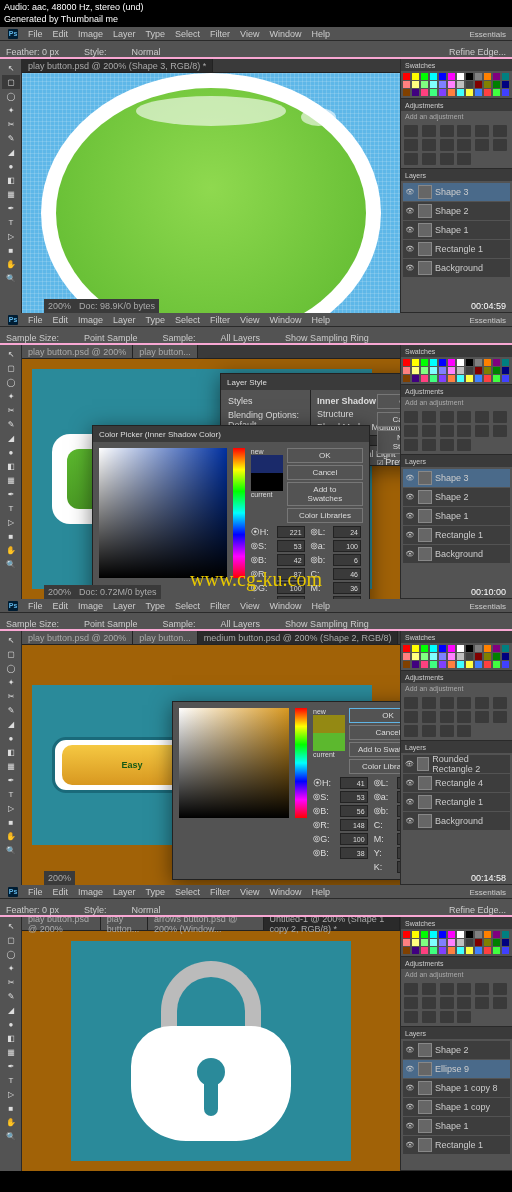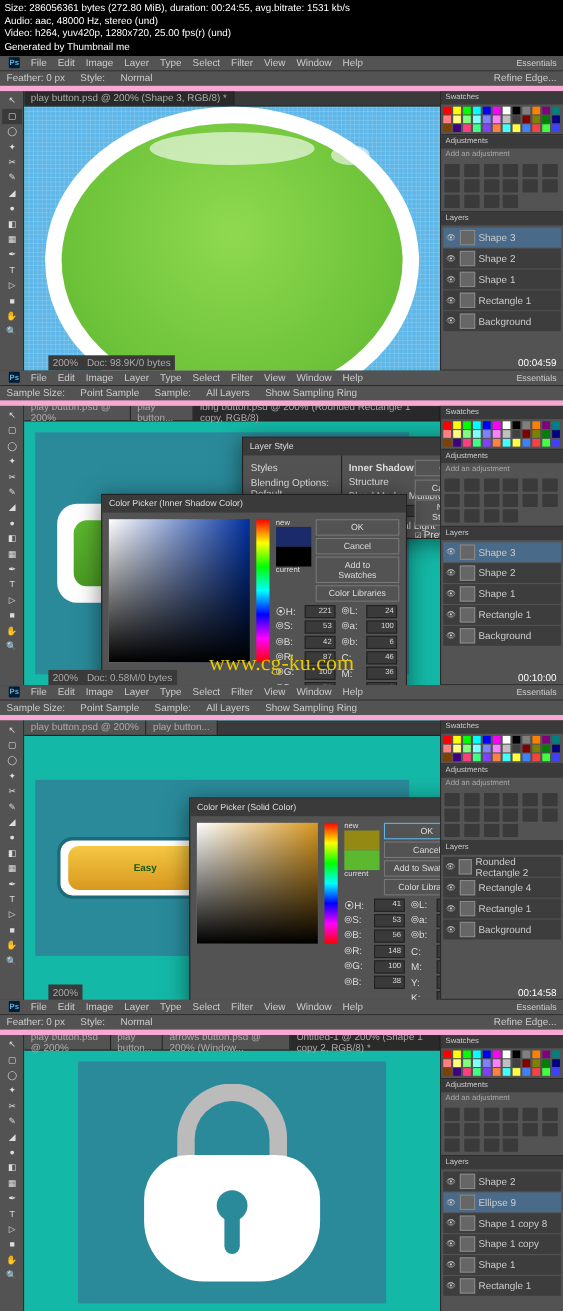--- a/index.html
+++ b/index.html
@@ -2,27 +2,27 @@
 <html><head>
 <meta charset="utf-8">
 <style>
 *{margin:0;padding:0;box-sizing:border-box;font-family:Arial,sans-serif;font-size:9px}
 body{width:512px;background:#000;color:#ddd}
 .info-text{color:#fff;font-size:9px;line-height:1.3;padding:2px 4px;background:#000}
 .frame{position:relative;width:512px;height:286px;background:#535353}
 .menubar{height:14px;background:#535353;display:flex;align-items:center;padding:0 8px;gap:10px;font-size:8px;color:#ccc;border-bottom:1px solid #2a2a2a}
 .menubar span{cursor:default}
 .ps-logo{width:10px;height:10px;background:#001d33;color:#5fb4e5;display:inline-flex;align-items:center;justify-content:center;font-size:7px;font-weight:bold;border-radius:1px}
-.optionsbar{height:18px;background:#535353;border-bottom:5px solid #f9a8d4;display:flex;align-items:center;padding:0 6px;gap:14px;font-size:7px;color:#ccc}
+.optionsbar{height:18px;background:#535353;border-bottom:2px solid #f9a8d4;display:flex;align-items:flex-end;padding:0 6px;gap:25px;font-size:7px;color:#ccc}
 .essentials{position:absolute;top:0;right:6px;height:14px;display:flex;align-items:center;font-size:8px;color:#ccc}
 .workspace{display:flex;height:254px}
 .toolbar{width:22px;background:#535353;border-right:1px solid #2a2a2a;display:flex;flex-direction:column;gap:0;padding:2px}
 .tool{width:18px;height:14px;background:#535353;display:flex;align-items:center;justify-content:center;font-size:8px;color:#ddd;cursor:pointer}
 .tool.active{background:#3a3a3a}
-.canvas-area{flex:1;background:#14b8a6;position:relative;overflow:hidden}
+.canvas-area{flex:1;background:#a16207;position:relative;overflow:hidden}
 .tabbar{height:14px;background:#3a3a3a;display:flex;font-size:7px;color:#aaa;border-bottom:1px solid #222}
 .tab{padding:0 6px;display:flex;align-items:center;background:#535353;border-right:1px solid #222}
 .tab.active{background:#2a2a2a}
 .canvas{position:absolute;inset:14px 0 0 0;display:flex;align-items:center;justify-content:center}
 .panels{width:112px;background:#535353;border-left:1px solid #2a2a2a;display:flex;flex-direction:column}
 .panel{border-bottom:1px solid #2a2a2a}
 .panel-title{height:12px;background:#3a3a3a;font-size:7px;color:#ccc;padding:0 4px;display:flex;align-items:center}
 .swatches{padding:2px;display:grid;grid-template-columns:repeat(12,1fr);gap:1px}
 .swatch{width:7px;height:7px}
 .adjustments{padding:3px;display:grid;grid-template-columns:repeat(6,1fr);gap:2px}
@@ -76,23 +76,21 @@
 .lock-body{position:absolute;bottom:0;left:0;width:160px;height:115px;background:#fff;border-radius:40px 40px 55px 55px}
 .lock-hole{position:absolute;top:32px;left:50%;transform:translateX(-50%);width:28px;height:28px;background:#2a8a9a;border-radius:50%}
 .lock-slot{position:absolute;top:52px;left:50%;transform:translateX(-50%);width:14px;height:38px;background:#2a8a9a;border-radius:0 0 7px 7px}
 .statusbar{position:absolute;bottom:0;left:22px;height:14px;background:#3a3a3a;font-size:7px;color:#aaa;padding:0 4px;display:flex;align-items:center;gap:8px}
 .grid-bg{background-image:linear-gradient(rgba(255,255,255,.15) 1px,transparent 1px),linear-gradient(90deg,rgba(255,255,255,.15) 1px,transparent 1px);background-size:4px 4px}
 </style>
 </head>
 <body>
 
 <div class="info-text">
-  <div>Size: 286056361 bytes (272.80 MiB), duration: 00:24:55, avg.bitrate: 1531 kb/s</div>
   <div>Audio: aac, 48000 Hz, stereo (und)</div>
-  <div>Video: h264, yuv420p, 1280x720, 25.00 fps(r) (und)</div>
   <div>Generated by Thumbnail me</div>
 </div>
 
 <div class="frame">
   <div class="menubar">
     <span class="ps-logo">Ps</span>
     <span>File</span>
     <span>Edit</span>
     <span>Image</span>
     <span>Layer</span>
@@ -285,21 +283,20 @@
         <div class="tool">T</div>
         <div class="tool">▷</div>
         <div class="tool">■</div>
         <div class="tool">✋</div>
         <div class="tool">🔍</div>
       </div>
     <div class="canvas-area">
       <div class="tabbar">
         <div class="tab">play button.psd @ 200%</div>
         <div class="tab">play button...</div>
-        <div class="tab active">long button.psd @ 200% (Rounded Rectangle 1 copy, RGB/8)</div>
       </div>
       <div class="canvas" style="justify-content:flex-start;padding-left:10px">
         <div class="teal-bg">
           <div class="white-pill">
             <div class="green-pill"></div>
           </div>
         </div>
       </div>
 
       <div class="ls-dialog" style="top:28px;right:-40px;width:220px">
@@ -381,21 +378,21 @@
               <span></span>
                 <span></span>
             </div>
 
           </div>
         </div>
 
       </div>
       <div class="statusbar">
         <span>200%</span>
-        <span>Doc: 0.58M/0 bytes</span>
+        <span>Doc: 0.72M/0 bytes</span>
       </div>
     </div>
     <div class="panels" id="pan2">
         <div class="panel">
           <div class="panel-title">Swatches</div>
           <div class="swatches" id="pan2sw">
             <div class="swatch" style="background: rgb(255, 0, 0);"></div>
             <div class="swatch" style="background: rgb(255, 255, 0);"></div>
             <div class="swatch" style="background: rgb(0, 255, 0);"></div>
             <div class="swatch" style="background: rgb(0, 255, 255);"></div>
@@ -529,33 +526,33 @@
         <div class="tool">T</div>
         <div class="tool">▷</div>
         <div class="tool">■</div>
         <div class="tool">✋</div>
         <div class="tool">🔍</div>
       </div>
     <div class="canvas-area">
       <div class="tabbar">
         <div class="tab">play button.psd @ 200%</div>
         <div class="tab">play button...</div>
+        <div class="tab active">medium button.psd @ 200% (Shape 2, RGB/8)</div>
       </div>
       <div class="canvas" style="justify-content:flex-start;padding-left:10px;align-items:center">
         <div class="easy-bg">
           <div class="easy-pill">
             <div class="easy-inner">
                 <span>Easy</span>
               </div>
           </div>
         </div>
       </div>
 
       <div class="dialog" style="top:70px;left:150px;width:280px">
-        <div class="dialog-title">Color Picker (Solid Color)</div>
         <div class="picker-body">
           <div class="gradient-box" style="width:110px;height:110px;background:linear-gradient(to right,#fff,#d89820)">
               <div style="position:absolute;inset:0;background:linear-gradient(to top,#000,transparent)"></div>
             </div>
           <div class="hue-strip" style="height:110px;background:linear-gradient(#f00,#ff0,#0f0,#0ff,#00f,#f0f,#f00)"></div>
           <div class="picker-right">
             <div style="display:flex;gap:4px">
               <div>
                 <div style="font-size:7px">new</div>
                 <div class="swatch-pair">

